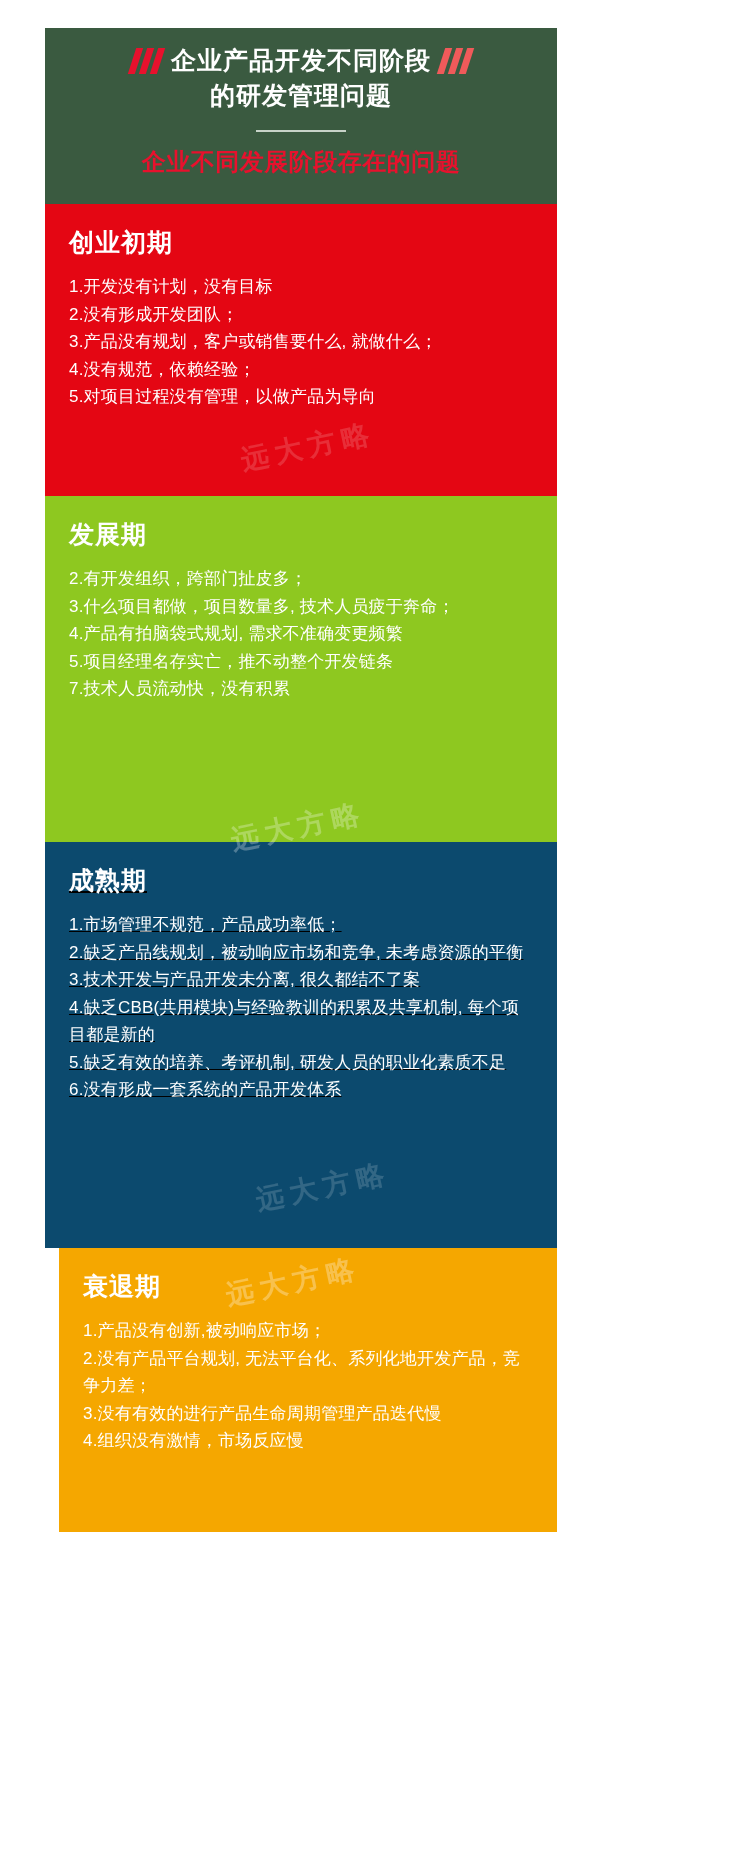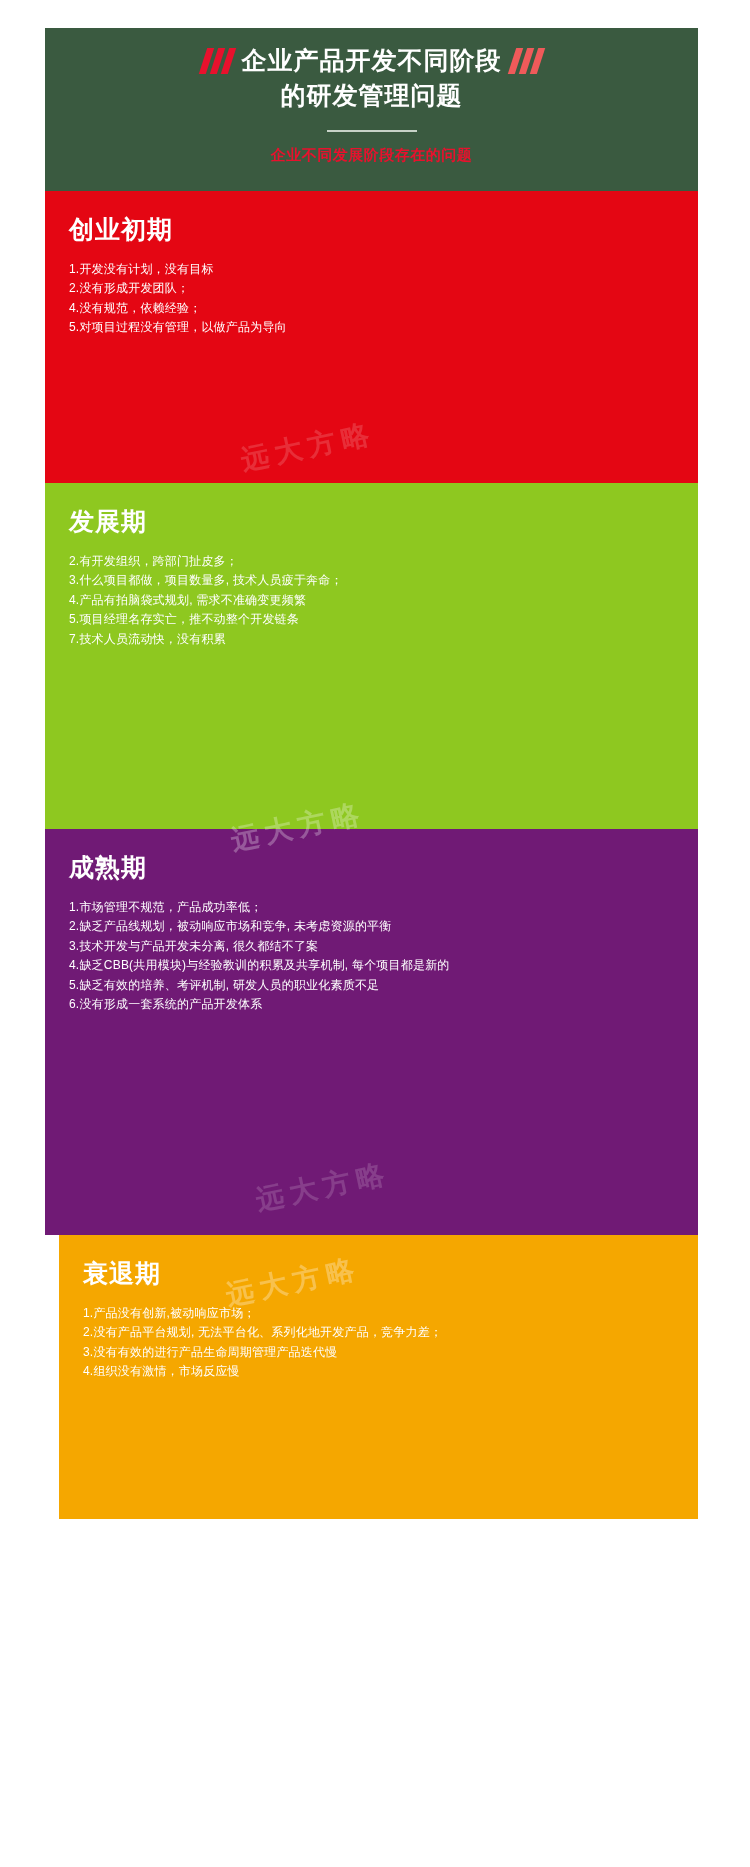--- a/index.html
+++ b/index.html
@@ -11,21 +11,21 @@
     width: 750px;
     height: 1867px;
     font-family: "Liberation Sans", sans-serif;
     position: relative;
     overflow: hidden;
   }
   .poster {
     position: absolute;
     left: 45px;
     top: 28px;
-    width: 653px;
+    width: 512px;
     height: 1505px;
     background: #ffffff;
   }
 
   
   .header {
     background: #3a5a40;
     padding: 16px 0 26px 0;
     text-align: center;
     position: relative;
@@ -65,21 +65,21 @@
     margin-top: 2px;
   }
   .divider {
     width: 90px;
     height: 2px;
     background: #c7d3c8;
     margin: 18px auto 14px auto;
   }
   .header-sub {
     color: #e8112d;
-    font-size: 15px;
+    font-size: 24px;
     font-weight: bold;
     letter-spacing: 0.5px;
   }
 
   
   .section {
     padding: 22px 24px 24px 24px;
     position: relative;
   }
   .section h2 {
@@ -89,27 +89,27 @@
     color: #ffffff;
     letter-spacing: 1px;
   }
   .section ul {
     margin: 0;
     padding: 0;
     list-style: none;
   }
   .section li {
     color: #ffffff;
-    font-size: 12px;
+    font-size: 17px;
     line-height: 1.62;
     letter-spacing: 0.2px;
   }
   .sec-startup { background: #e40613; }
   .sec-growth  { background: #8ec820; }
-  .sec-mature  { background: #701a75; }
+  .sec-mature  { background: #0c4a6e; text-decoration: underline; }
   .sec-decline { background: #f5a700; margin-left: 14px; }
 
   .sec-startup { min-height: 246px; }
   .sec-growth  { min-height: 300px; }
   .sec-mature  { min-height: 360px; }
   .sec-decline { min-height: 238px; }
 
   
   .wm {
     position: absolute;
@@ -148,20 +148,21 @@
     <div class="header-title2">的研发管理问题</div>
     <div class="divider"></div>
     <div class="header-sub">企业不同发展阶段存在的问题</div>
   </div>
 
   <div class="section sec-startup">
     <h2>创业初期</h2>
     <ul>
       <li>1.开发没有计划，没有目标</li>
       <li>2.没有形成开发团队；</li>
+      <li>3.产品没有规划，客户或销售要什么, 就做什么；</li>
       <li>4.没有规范，依赖经验；</li>
       <li>5.对项目过程没有管理，以做产品为导向</li>
     </ul>
   </div>
 
   <div class="section sec-growth">
     <h2>发展期</h2>
     <ul>
       <li>2.有开发组织，跨部门扯皮多；</li>
       <li>3.什么项目都做，项目数量多, 技术人员疲于奔命；</li>

